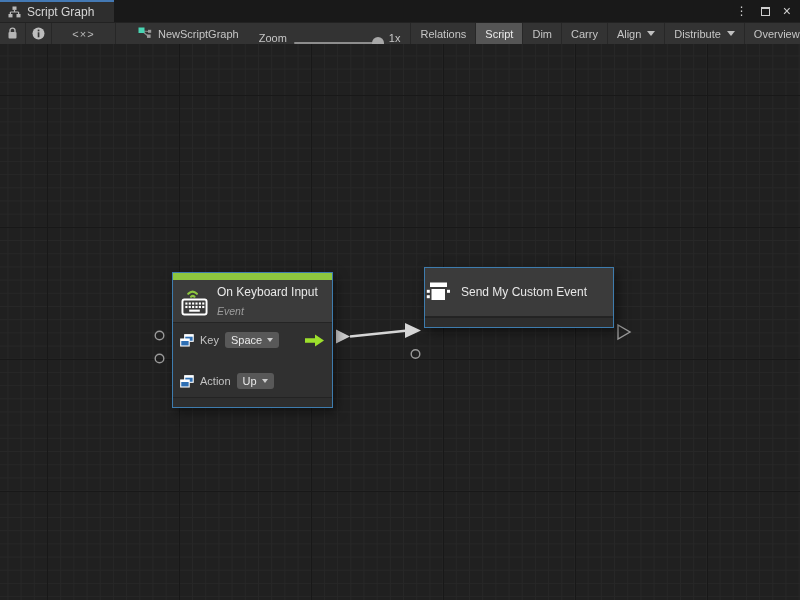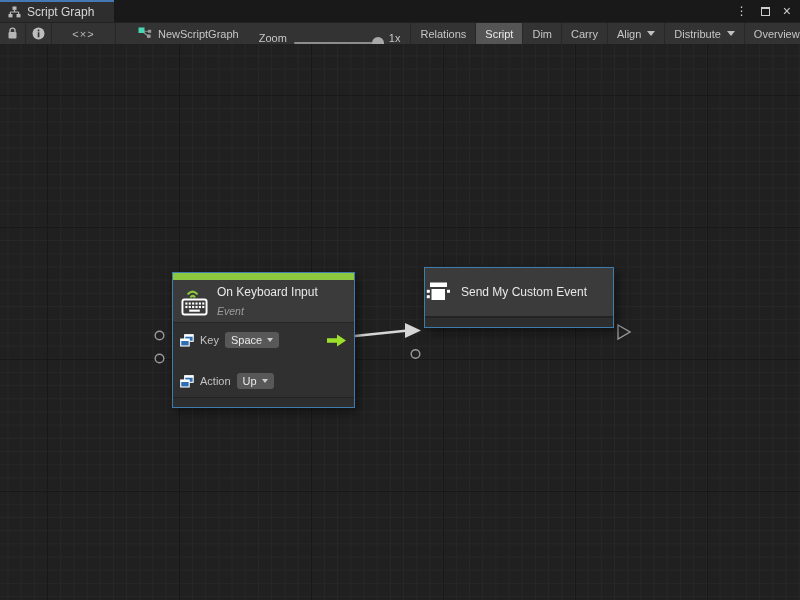--- a/index.html
+++ b/index.html
@@ -34,21 +34,21 @@
       linear-gradient(#181818 1px, transparent 1px),
       linear-gradient(90deg,#181818 1px, transparent 1px),
       linear-gradient(#272727 1px, transparent 1px),
       linear-gradient(90deg,#272727 1px, transparent 1px);
     background-size:132px 132px,132px 132px,13.2px 13.2px,13.2px 13.2px;
     background-position:47px 51px; }
   .overlay { position:absolute; inset:0; width:100%; height:100%; }
 
   
   .node { position:absolute; background:#303030; border:1px solid #3e7cae; box-shadow:3px 4px 10px rgba(0,0,0,.5); }
-  .node1 { left:172px; top:228px; width:183px; }
+  .node1 { left:172px; top:228px; width:161px; }
   .node2 { left:424px; top:223px; width:190px; }
   .colorbar { height:7px; background:#8dc73f; }
   .node-header { background:#3b3b3b; border-bottom:1px solid #242424; display:flex; align-items:center; gap:9px; padding:5px 8px; }
   .node2 .node-header { padding:11px 0; }
   .node-title { font-size:12px; color:#e8e8e8; }
   .node-subtitle { font-size:10.5px; color:#9d9d9d; margin-top:6px;font-style:italic; }
   .node-body { padding:7px 7px 6px; display:flex; flex-direction:column; gap:21px; }
   .node2 .node-body { padding:4px 8px 6px; }
   .row { display:flex; align-items:center; gap:6px; height:20px; }
   .row-label { font-size:11px; color:#c3c3c3; }

